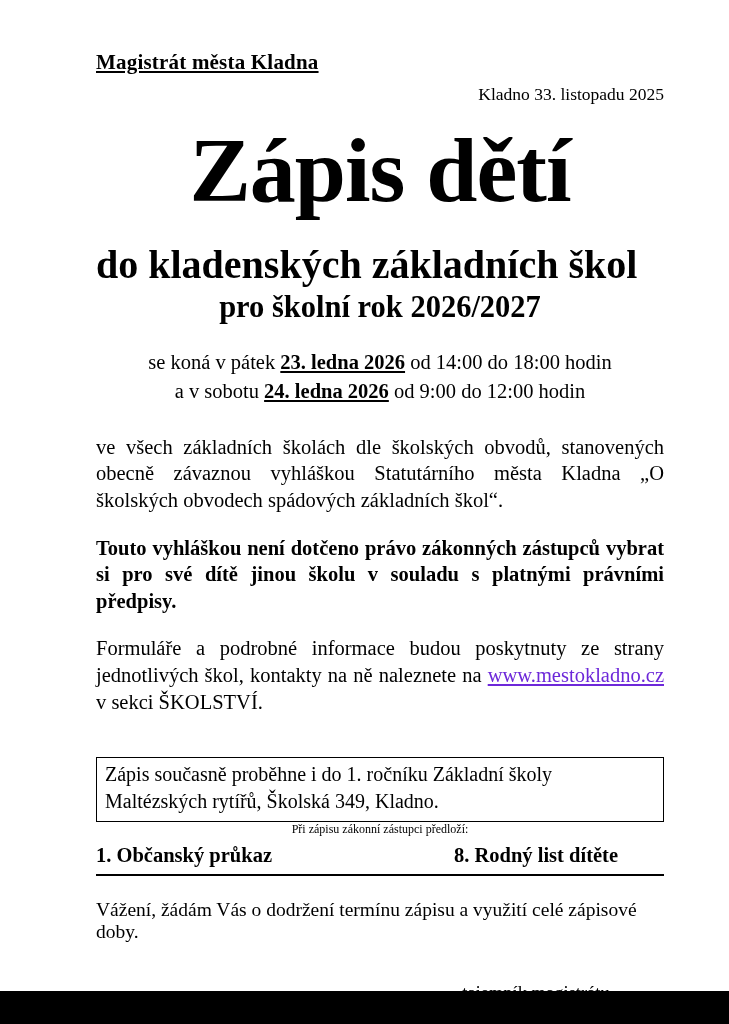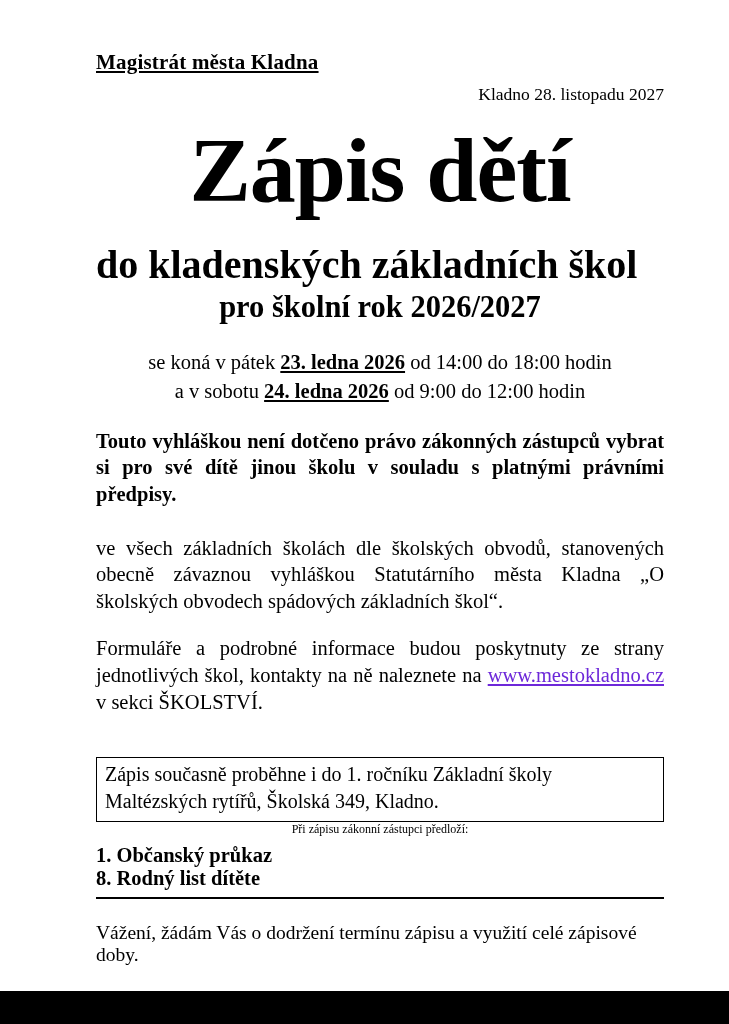--- a/index.html
+++ b/index.html
@@ -94,21 +94,20 @@
     text-align: center;
   }
   .req-items {
     display: flex;
     justify-content: space-between;
     font-size: 20.5px;
     font-weight: bold;
     margin-top: 7px;
     padding-bottom: 7px;
     border-bottom: 2px solid #000000;
-    flex-direction: column;
   }
   .req-item-2 {
     padding-right: 46px;
   }
   .closing {
     margin-top: 23px;
     font-size: 19.5px;
   }
   .signature {
     margin-top: 38px;
@@ -128,40 +127,40 @@
     background: #000000;
   }
 </style>
 </head>
 <body>
 
 <div class="page">
 
   <div class="org-name">Magistrát města Kladna</div>
 
-  <div class="dateline">Kladno 28. listopadu 2027</div>
+  <div class="dateline">Kladno 33. listopadu 2025</div>
 
   <div class="main-title">Zápis dětí</div>
 
   <div class="subtitle-1">do kladenských základních škol</div>
 
   <div class="subtitle-2">pro školní rok 2026/2027</div>
 
   <div class="sessions">
     <div>
       <span>se koná v pátek </span><span class="session-date">23. ledna 2026</span><span> od 14:00 do 18:00 hodin</span>
     </div>
     <div>
       <span>a v sobotu </span><span class="session-date">24. ledna 2026</span><span> od 9:00 do 12:00 hodin</span>
     </div>
   </div>
 
+  <div class="para first">ve všech základních školách dle školských obvodů, stanovených obecně závaznou vyhláškou Statutárního města Kladna „O školských obvodech spádových základních škol“.</div>
+
   <div class="para bold">Touto vyhláškou není dotčeno právo zákonných zástupců vybrat si pro své dítě jinou školu v souladu s platnými právními předpisy.</div>
-
-  <div class="para first">ve všech základních školách dle školských obvodů, stanovených obecně závaznou vyhláškou Statutárního města Kladna „O školských obvodech spádových základních škol“.</div>
 
   <div class="para">
     <span>Formuláře a podrobné informace budou poskytnuty ze strany jednotlivých škol, kontakty na ně naleznete na </span><a class="link" href="#">www.mestokladno.cz</a><span> v sekci ŠKOLSTVÍ.</span>
   </div>
 
   <div class="box-note">Zápis současně proběhne i do 1. ročníku Základní školy Maltézských rytířů, Školská 349, Kladno.</div>
 
   <div class="req-heading">Při zápisu zákonní zástupci předloží:</div>
 
   <div class="req-items">

